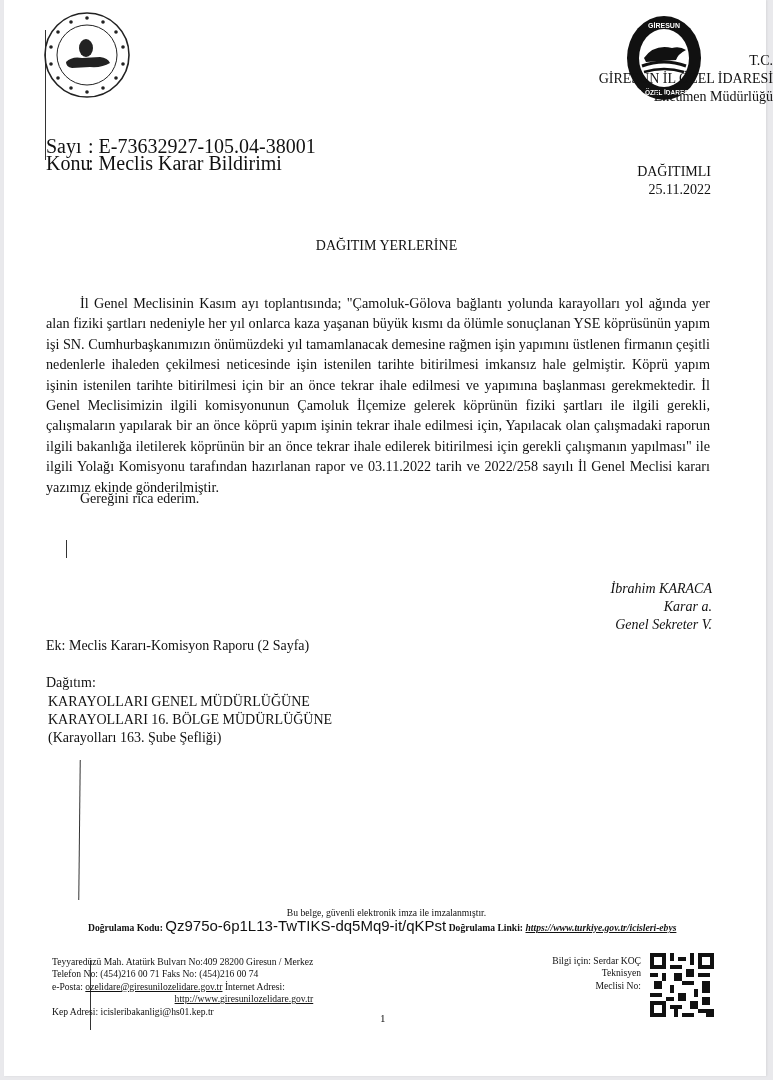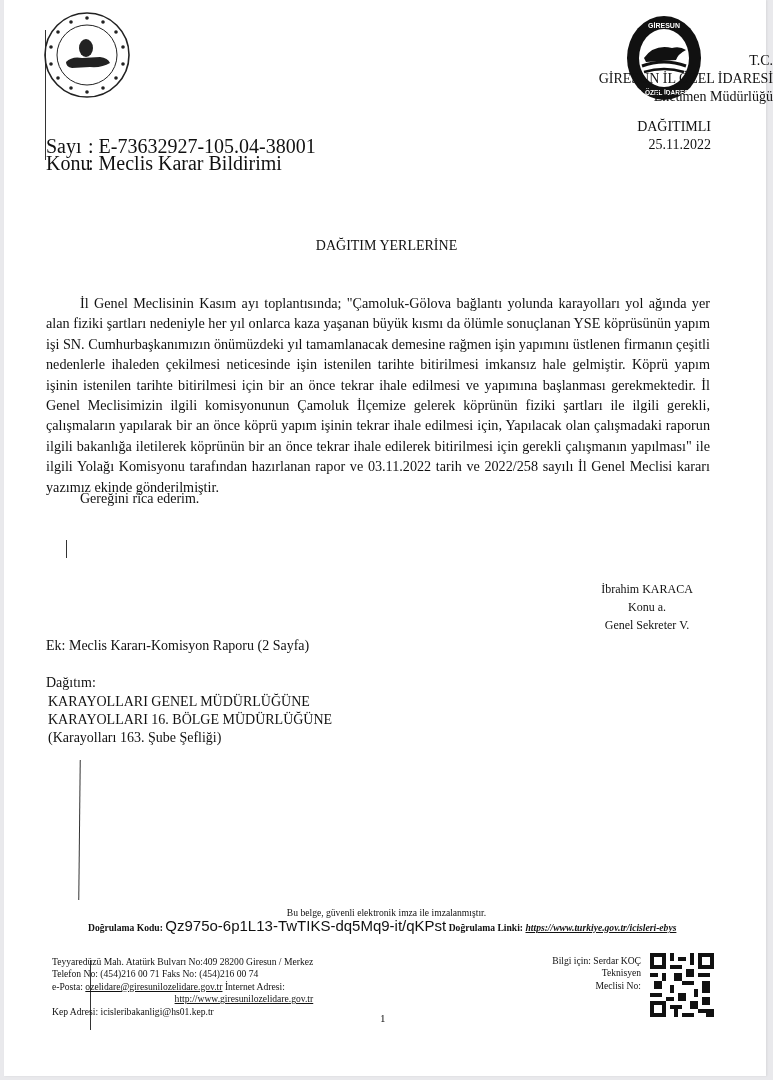--- a/index.html
+++ b/index.html
@@ -17,22 +17,22 @@
   }
   .abs { position:absolute; }
   .hdr { left:0; width:773px; text-align:right; font-size:14px; line-height:18px; }
   .serif14 { font-size:14px; line-height:18px; }
   .body-text {
     left:46px; width:664px; font-size:14.2px; line-height:20.4px;
     text-align:justify; text-indent:34px;
   }
   .meta-row { display:flex; font-size:20px; line-height:17px; }
   .meta-row .lbl { width:42px; }
-  .right-block { text-align:right; font-size:14px; line-height:18px; }
-  .sign-block { text-align:center; font-size:12px; line-height:18px; }
+  .right-block { text-align:right; font-size:14px; line-height:18px;margin-top:45px; }
+  .sign-block { text-align:right; font-size:14px; line-height:18px;font-style:italic; }
   .footer { font-size:9.6px; line-height:12.4px; }
   .mono { font-family:Liberation Sans, sans-serif; font-size:15px; }
   .ulink { text-decoration:underline;text-align:right; }
   .scanline { position:absolute; background:#333; width:1px; }
   .qr { position:absolute; left:650px; top:953px; width:64px; height:64px; }
 </style>
 </head>
 <body>
 
 <div class="page"></div>
@@ -97,21 +97,21 @@
   </div>
 </div>
 
 <div class="abs serif14" style="left:0;width:773px;text-align:center;top:237px;">DAĞITIM YERLERİNE</div>
 
 <div class="abs body-text" style="top:293px;">İl Genel Meclisinin Kasım ayı toplantısında; "Çamoluk-Gölova bağlantı yolunda karayolları yol ağında yer alan fiziki şartları nedeniyle her yıl onlarca kaza yaşanan büyük kısmı da ölümle sonuçlanan YSE köprüsünün yapım işi SN. Cumhurbaşkanımızın önümüzdeki yıl tamamlanacak demesine rağmen işin yapımını üstlenen firmanın çeşitli nedenlerle ihaleden çekilmesi neticesinde işin istenilen tarihte bitirilmesi imkansız hale gelmiştir. Köprü yapım işinin istenilen tarihte bitirilmesi için bir an önce tekrar ihale edilmesi ve yapımına başlanması gerekmektedir. İl Genel Meclisimizin ilgili komisyonunun Çamoluk İlçemize gelerek köprünün fiziki şartları ile ilgili gerekli, çalışmaların yapılarak bir an önce köprü yapım işinin tekrar ihale edilmesi için, Yapılacak olan çalışmadaki raporun ilgili bakanlığa iletilerek köprünün bir an önce tekrar ihale edilerek bitirilmesi için gerekli çalışmanın yapılması" ile ilgili Yolağı Komisyonu tarafından hazırlanan rapor ve 03.11.2022 tarih ve 2022/258 sayılı İl Genel Meclisi kararı yazımız ekinde gönderilmiştir.</div>
 <div class="abs serif14" style="left:80px;top:490px;">Gereğini rica ederim.</div>
 
 <div class="abs sign-block" style="left:582px;width:130px;top:580px;">
   <div>İbrahim KARACA</div>
-  <div>Konu a.</div>
+  <div>Karar a.</div>
   <div>Genel Sekreter V.</div>
 </div>
 
 <div class="abs serif14" style="left:46px;top:637px;">Ek: Meclis Kararı-Komisyon Raporu (2 Sayfa)</div>
 
 <div class="abs serif14" style="left:46px;top:674px;">Dağıtım:</div>
 <div class="abs serif14" style="left:48px;top:693px;">
   <div>KARAYOLLARI GENEL MÜDÜRLÜĞÜNE</div>
   <div>KARAYOLLARI 16. BÖLGE MÜDÜRLÜĞÜNE</div>
   <div>(Karayolları 163. Şube Şefliği)</div>

